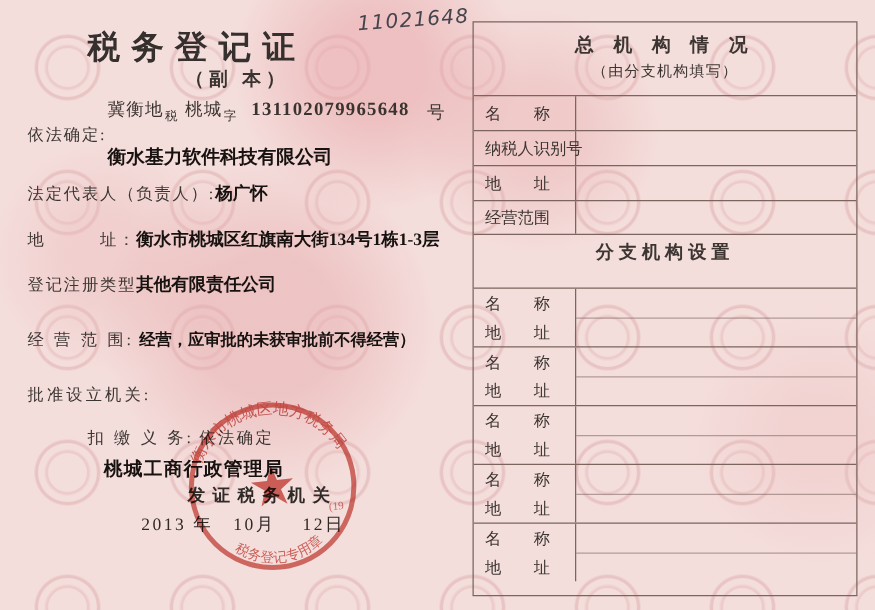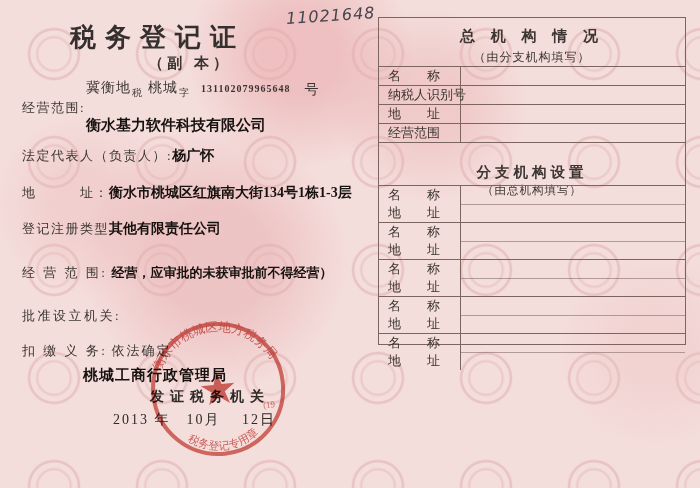--- a/index.html
+++ b/index.html
@@ -32,35 +32,35 @@
     left:70px;top:20px;width:240px;text-align:left;
     font-size:26px;font-weight:700;letter-spacing:9px;color:#35302d;
   }
   .subtitle{
     left:70px;top:54px;width:240px;text-align:center;
     font-size:15px;font-weight:700;letter-spacing:4px;color:#3a3430;
   }
   .serial{left:86px;top:79px;font-size:14px;color:#3a3430;white-space:nowrap;}
   .serial .big{font-size:14px;letter-spacing:1px;}
   .serial .small{font-size:10px;position:relative;top:4px;margin:0 6px 0 1px;}
-  .serial .num{font-size:10px;font-weight:600;letter-spacing:1px;margin-left:6px;}
+  .serial .num{font-size:15px;font-weight:600;letter-spacing:1px;margin-left:6px;}
   .serial .suf{margin-left:14px;position:relative;top:2px;}
   .lbl{color:#3c3632;font-size:13px;letter-spacing:1.5px;white-space:nowrap;}
   .val{color:#17120f;font-size:14px;font-weight:700;white-space:nowrap;}
   .line{white-space:nowrap;}
   .seal-wrap{left:137px;top:307px;width:162px;height:162px;mix-blend-mode:multiply;opacity:.88;transform:rotate(-6deg);}
   .rtable{
-    left:378px;top:17px;width:308px;height:328px;
+    left:378px;top:17px;width:308px;height:460px;
     border:1.5px solid #7b655e;box-sizing:border-box;
     display:flex;flex-direction:column;color:#3c3531;
   }
   .thead{height:58px;box-sizing:border-box;text-align:center;padding-top:9px;}
   .thead-title{font-size:15px;font-weight:700;letter-spacing:6px;}
   .thead-sub{font-size:12px;letter-spacing:1px;margin-top:3px;}
-  .thead2{height:43px;box-sizing:border-box;text-align:center;padding-top:20px;}
+  .thead2{height:43px;box-sizing:border-box;text-align:center;padding-top:4px;}
   .thead2 .thead-title{font-size:14.5px;letter-spacing:4px;}
   .thead2 .thead-sub{font-size:11.5px;margin-top:1px;}
   .trow{height:28px;box-sizing:border-box;border-top:1px solid #7b655e;display:flex;}
   .tlabel{
     width:82px;box-sizing:border-box;border-right:1px solid #7b655e;
     display:flex;align-items:center;padding-left:9px;font-size:13px;white-space:nowrap;
   }
   .tval{flex:1;}
   .tblock{height:47px;box-sizing:border-box;border-top:1px solid #7b655e;display:flex;}
   .tblock .labels{
@@ -79,21 +79,21 @@
 
   <div class="abs handwritten">11021648</div>
 
   <div class="abs title">税务登记证</div>
   <div class="abs subtitle">（副  本）</div>
 
   <div class="abs serial">
     <span class="big">冀衡地</span><span class="small">税</span><span class="big">桃城</span><span class="small">字</span><span class="num">131102079965648</span><span class="suf">号</span>
   </div>
 
-  <div class="abs lbl" style="left:22px;top:99px;">经营范围:</div>
+  <div class="abs lbl" style="left:22px;top:99px;">依法确定:</div>
   <div class="abs val" style="left:86px;top:116px;font-size:15px;font-family:Liberation Serif, serif;">衡水基力软件科技有限公司</div>
 
   <div class="abs line" style="left:22px;top:146px;">
     <span class="lbl">法定代表人（负责人）:</span><span class="val">杨广怀</span>
   </div>
 
   <div class="abs line" style="left:22px;top:183px;">
     <span class="lbl">地　　　址：</span><span class="val">衡水市桃城区红旗南大街134号1栋1-3层</span>
   </div>
 
@@ -101,21 +101,21 @@
     <span class="lbl">登记注册类型</span><span class="val">其他有限责任公司</span>
   </div>
 
   <div class="abs line" style="left:22px;top:263px;">
     <span class="lbl" style="letter-spacing:2.5px;">经 营 范 围:</span> <span class="val" style="font-size:13px;">经营，应审批的未获审批前不得经营）</span>
   </div>
 
   <div class="abs lbl" style="left:22px;top:307px;letter-spacing:2.5px;">批准设立机关:</div>
 
   <div class="abs line" style="left:22px;top:341px;">
-    <span class="lbl" style="letter-spacing:2.5px;">扣 缴 义 务:</span> <span class="lbl" style="letter-spacing:2px;">依法确定</span>
+    <span class="lbl" style="letter-spacing:2.5px;margin-left:48px;">扣 缴 义 务:</span> <span class="lbl" style="letter-spacing:2px;">依法确定</span>
   </div>
 
   <div class="abs val" style="left:83px;top:366px;font-size:15px;letter-spacing:1px;">桃城工商行政管理局</div>
   <div class="abs lbl" style="left:150px;top:388px;font-size:14px;letter-spacing:6px;font-weight:700;color:#2f2a26;">发证税务机关</div>
   <div class="abs lbl" style="left:113px;top:411px;font-size:14px;letter-spacing:2px;color:#2f2a26;">2013 年　10月　 12日</div>
 
   <div class="abs seal-wrap">
     <svg width="162" height="162" viewBox="0 0 162 162">
       <circle cx="81" cy="82" r="65" fill="none" stroke="#c9453c" stroke-width="4" opacity="0.85"></circle>
       <text x="81" y="97" font-size="44" text-anchor="middle" fill="#c9453c" opacity="0.9">★</text>
@@ -149,21 +149,20 @@
     <div class="trow">
       <div class="tlabel">地　　址</div>
       <div class="tval"></div>
     </div>
     <div class="trow" style="height:27px;">
       <div class="tlabel">经营范围</div>
       <div class="tval"></div>
     </div>
     <div class="thead2" style="border-top:1px solid #7b655e;">
       <div class="thead-title">分支机构设置</div>
-      <div class="thead-sub">（由总机构填写）</div>
     </div>
 
     <div class="tblock">
       <div class="labels">
         <div>名　　称</div>
         <div>地　　址</div>
       </div>
       <div class="cells">
         <div class="c top"></div>
         <div class="c"></div>

